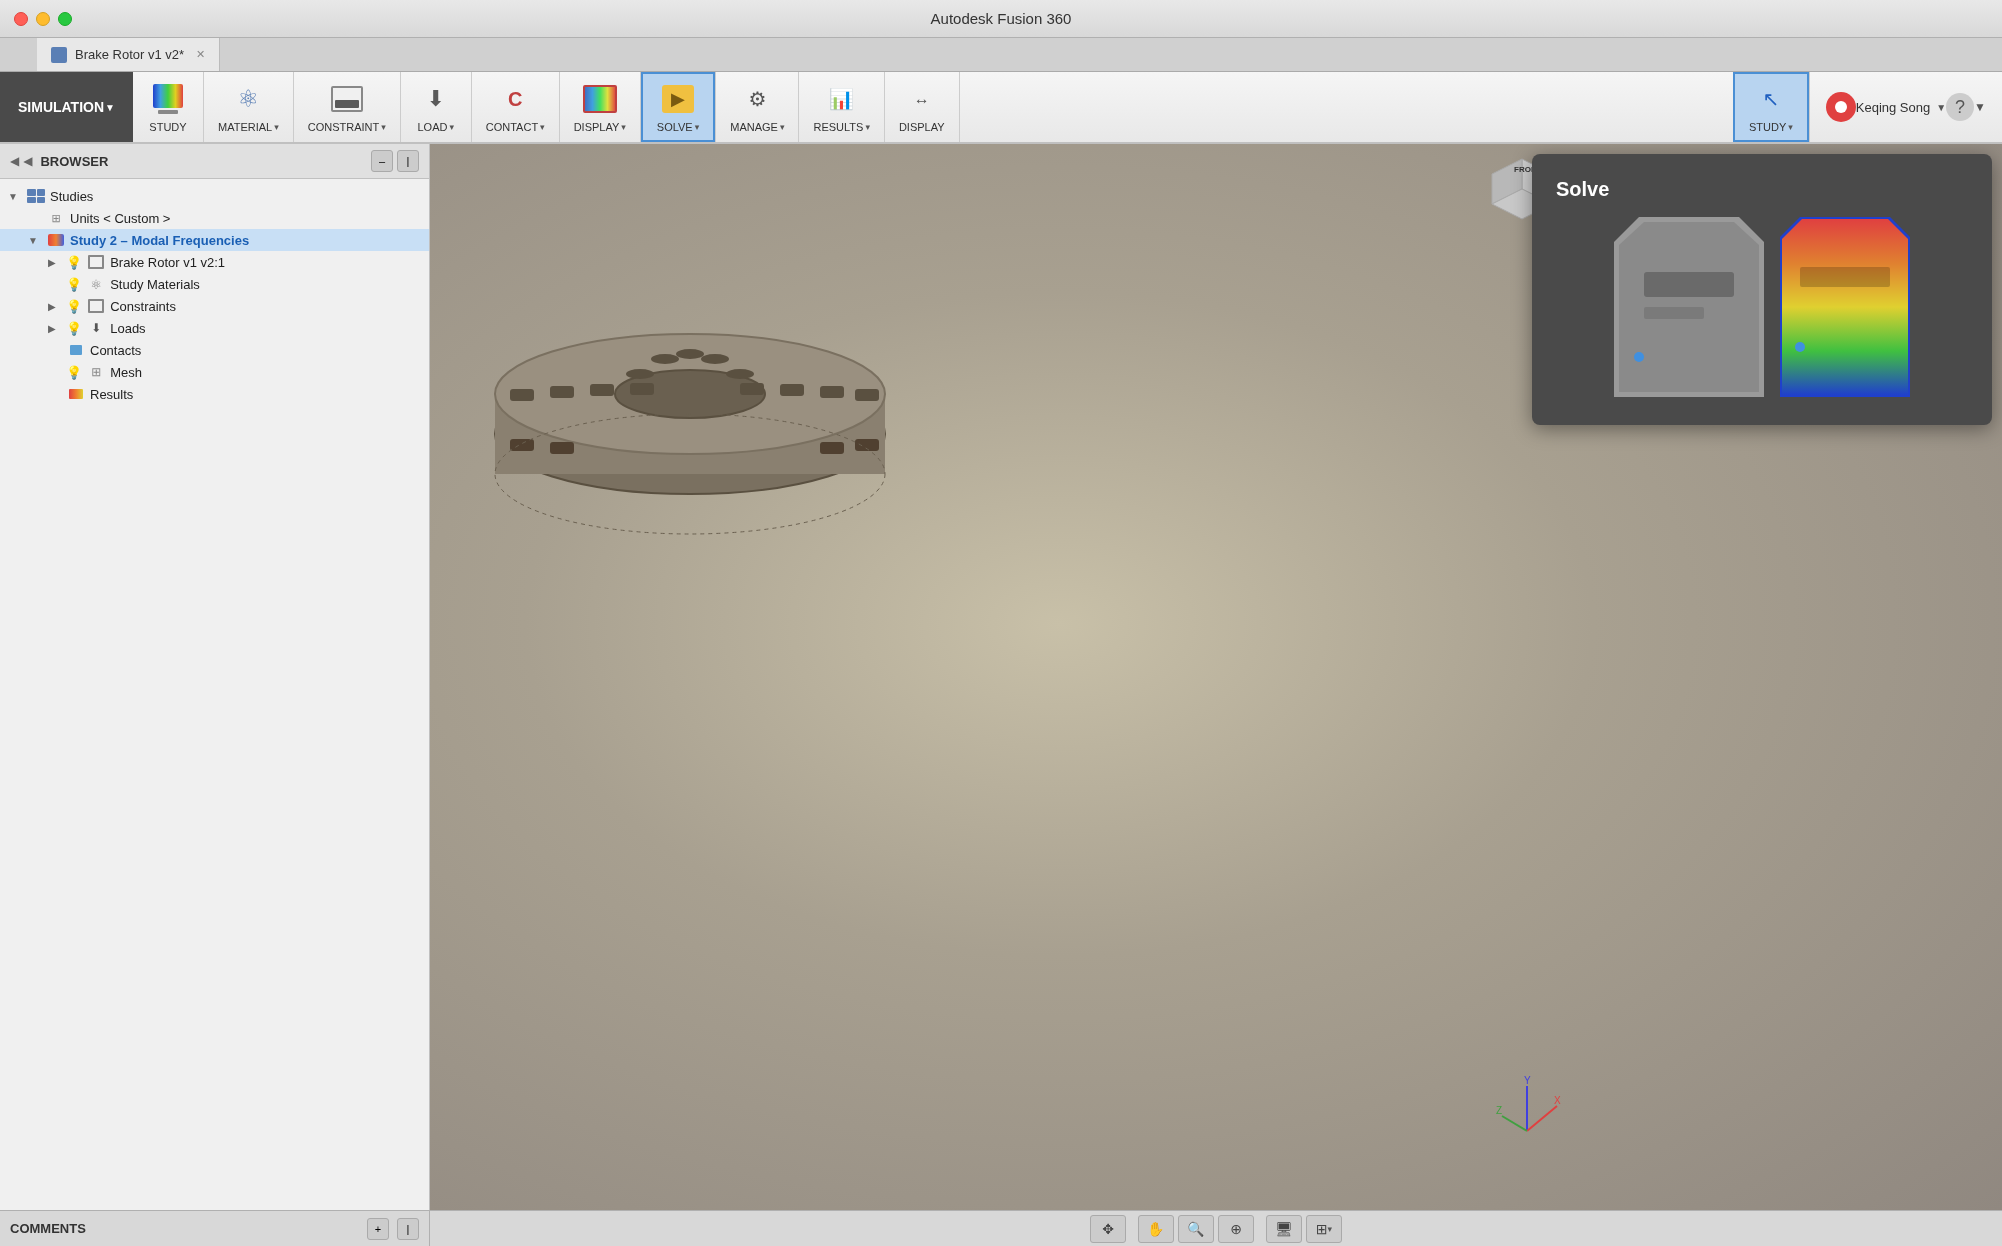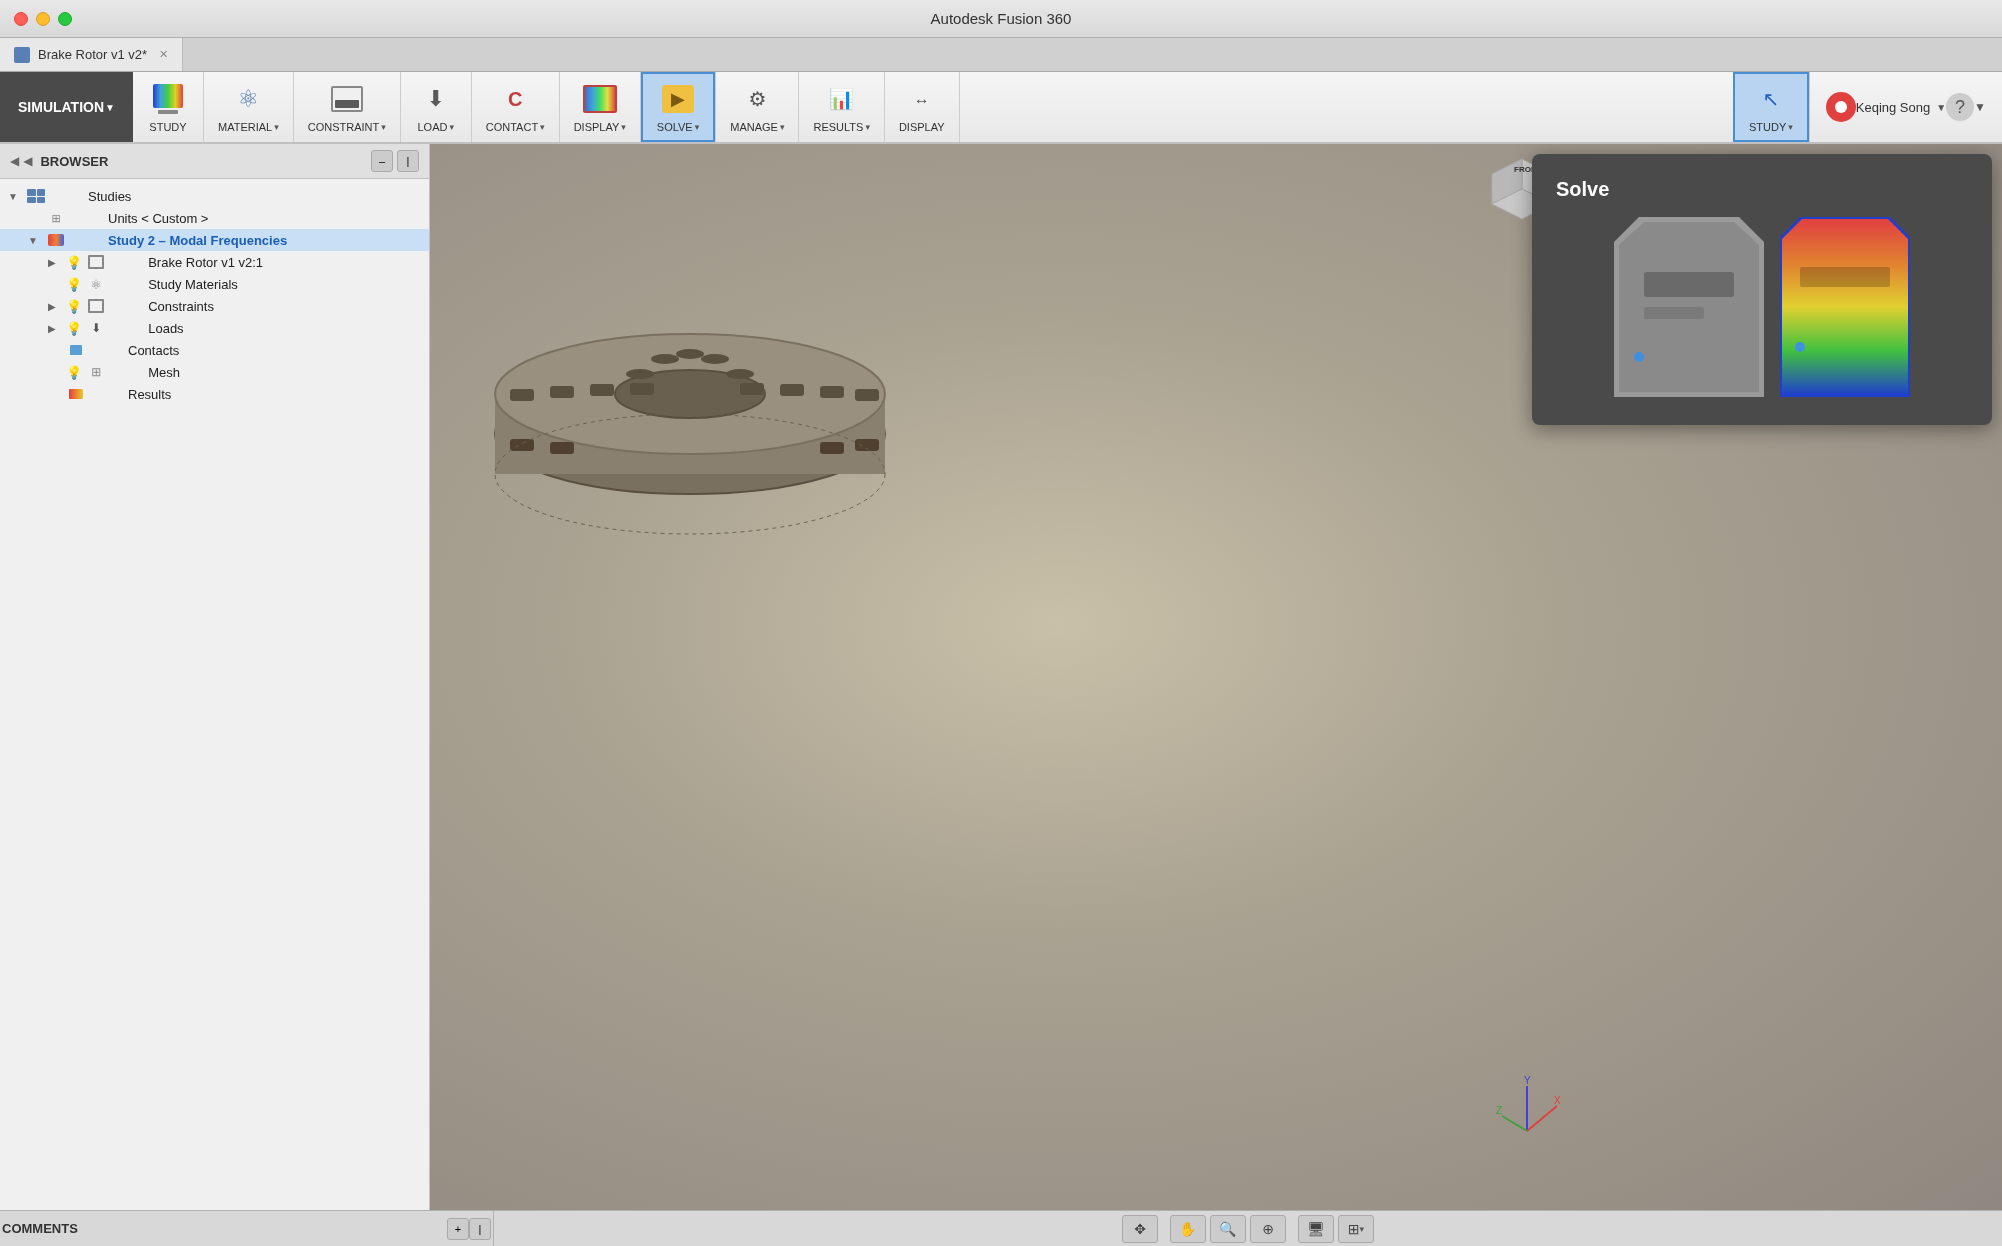--- a/index.html
+++ b/index.html
@@ -45,20 +45,21 @@
     .tab {
       display: flex;
       align-items: center;
       padding: 0 14px;
       background: #e8e8e8;
       border-right: 1px solid #bbb;
       font-size: 13px;
       color: #333;
       gap: 8px;
       cursor: pointer;
+      margin-left: 37px;
     }
     .tab-icon { width: 16px; height: 16px; background: #5a7fb5; border-radius: 2px; }
     .tab-close { color: #888; font-size: 11px; cursor: pointer; margin-left: 4px; }
 
     
     .toolbar {
       width: 100%;
       height: 72px;
       background: linear-gradient(180deg, #f5f5f5 0%, #e8e8e8 100%);
       display: flex;
@@ -163,21 +164,21 @@
       align-items: center;
       padding: 3px 8px;
       font-size: 13px;
       color: #222;
       cursor: pointer;
       gap: 4px;
     }
     .tree-item.selected { background: #c8dff5; }
     .tree-item .expand-arrow { width: 14px; font-size: 10px; color: #666; }
     .tree-item .tree-icon { width: 20px; height: 16px; display: flex; align-items: center; justify-content: center; }
-    .tree-item .item-label { flex: 1; margin-left: 38px; }
+    .tree-item .item-label { flex: 1; }
     .tree-item.indent1 { padding-left: 28px; }
     .tree-item.indent2 { padding-left: 48px; }
 
     
     .viewport {
       flex: 1;
       background: #b0b0b0;
       position: relative;
       overflow: hidden;
     }
@@ -229,26 +230,27 @@
       width: 100%;
       height: 36px;
       background: #d8d8d8;
       display: flex;
       align-items: center;
       border-top: 1px solid #b0b0b0;
       position: absolute;
       bottom: 0;
     }
     .comments-section {
-      width: 494px;
-      display: flex;
-      align-items: center;
-      padding: 0 2px;
+      width: 430px;
+      display: flex;
+      align-items: center;
+      padding: 0 10px;
       border-right: 1px solid #b0b0b0;
       height: 100%;
+      gap: 8px;
     }
     .comments-label {
       font-size: 13px;
       font-weight: 600;
       color: #333;
       flex: 1;
     }
     .viewport-tools {
       flex: 1;
       display: flex;

